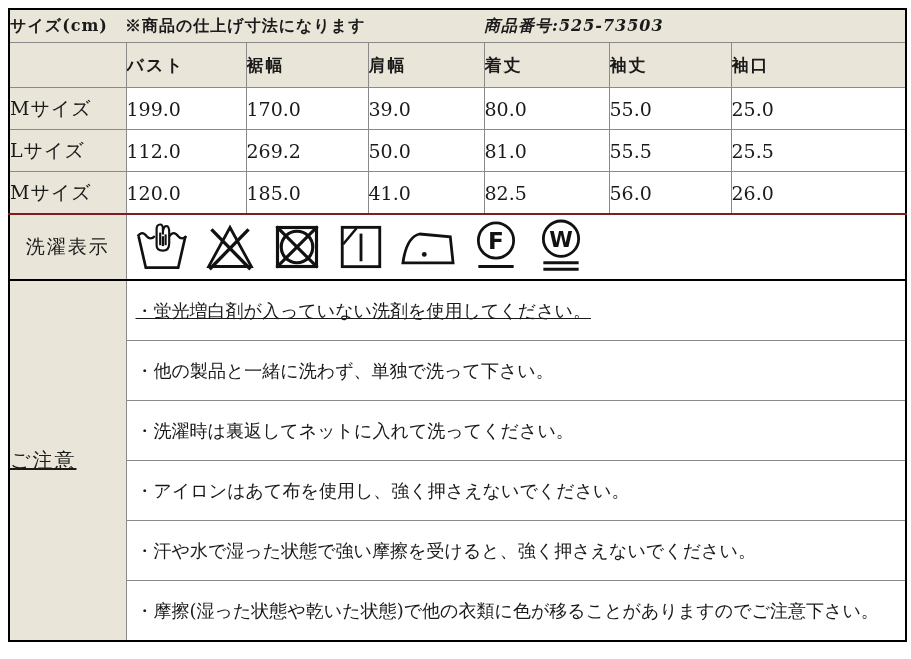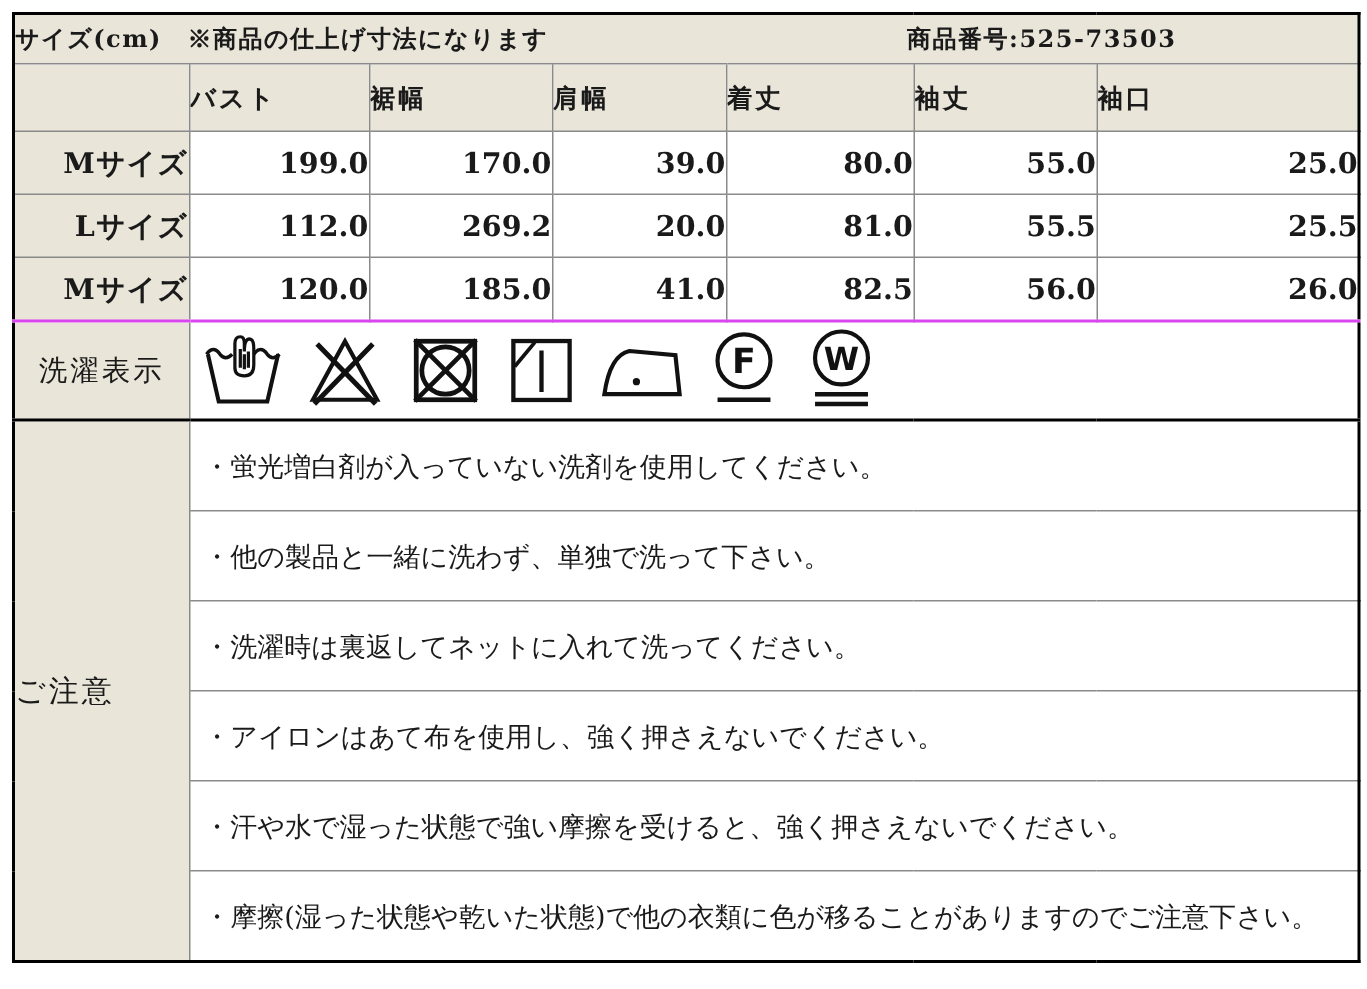--- a/index.html
+++ b/index.html
@@ -31,49 +31,48 @@
 
   
   tr.title-row td {
     height: 32px;
     border-left: none;
     border-right: none;
     font-weight: bold;
     font-size: 16px;
   }
   td.title-left { text-align: left; padding-left: 14px; letter-spacing: 1px; }
-  td.title-right { text-align: center; letter-spacing: 1px; }
+  td.title-right { letter-spacing: 1px; font-style: italic; }
 
   
   tr.head-row td {
     height: 44px;
     text-align: left;
     font-weight: bold;
     font-size: 17px;
     letter-spacing: 2px;
   }
 
   
   tr.size-row td {
     height: 41px;
-    text-align: right;
+    text-align: left;
     font-size: 19px;
     background: #ffffff;
-    font-weight: bold;
   }
   tr.size-row td.row-label {
     background: #e9e5d8;
     font-size: 19px;
     letter-spacing: 1px;
   }
 
   
   tr.care-row td {
     height: 64px;
-    border-top: 2px solid #d946ef;
+    border-top: 2px solid #7f1d1d;
     border-bottom: 2px solid #000000;
   }
   td.care-label {
     text-align: center;
     font-size: 19px;
     letter-spacing: 2px;
   }
   td.icons-cell { background: #ffffff; }
   .icons-strip {
     display: flex;
@@ -91,21 +90,21 @@
   }
   tr.note-row td.note-cell {
     height: 59px;
     background: #ffffff;
     text-align: left;
     vertical-align: middle;
     padding-left: 9px;
     padding-right: 4px;
     font-size: 18px;
   }
-  tr.note-row.first td { border-top: 2px solid #000000; }
+  tr.note-row.first td { border-top: 2px solid #000000; text-decoration: underline; }
 </style>
 </head>
 <body>
 
 <div class="page">
   <table class="spec">
     <colgroup>
       <col style="width:117px">
         <col style="width:120px">
         <col style="width:122px">
@@ -138,21 +137,21 @@
       <td>39.0</td>
       <td>80.0</td>
       <td>55.0</td>
       <td>25.0</td>
     </tr>
 
     <tr class="size-row">
       <td class="row-label">Lサイズ</td>
       <td>112.0</td>
       <td>269.2</td>
-      <td>20.0</td>
+      <td>50.0</td>
       <td>81.0</td>
       <td>55.5</td>
       <td>25.5</td>
     </tr>
 
     <tr class="size-row">
       <td class="row-label">Mサイズ</td>
       <td>120.0</td>
       <td>185.0</td>
       <td>41.0</td>

